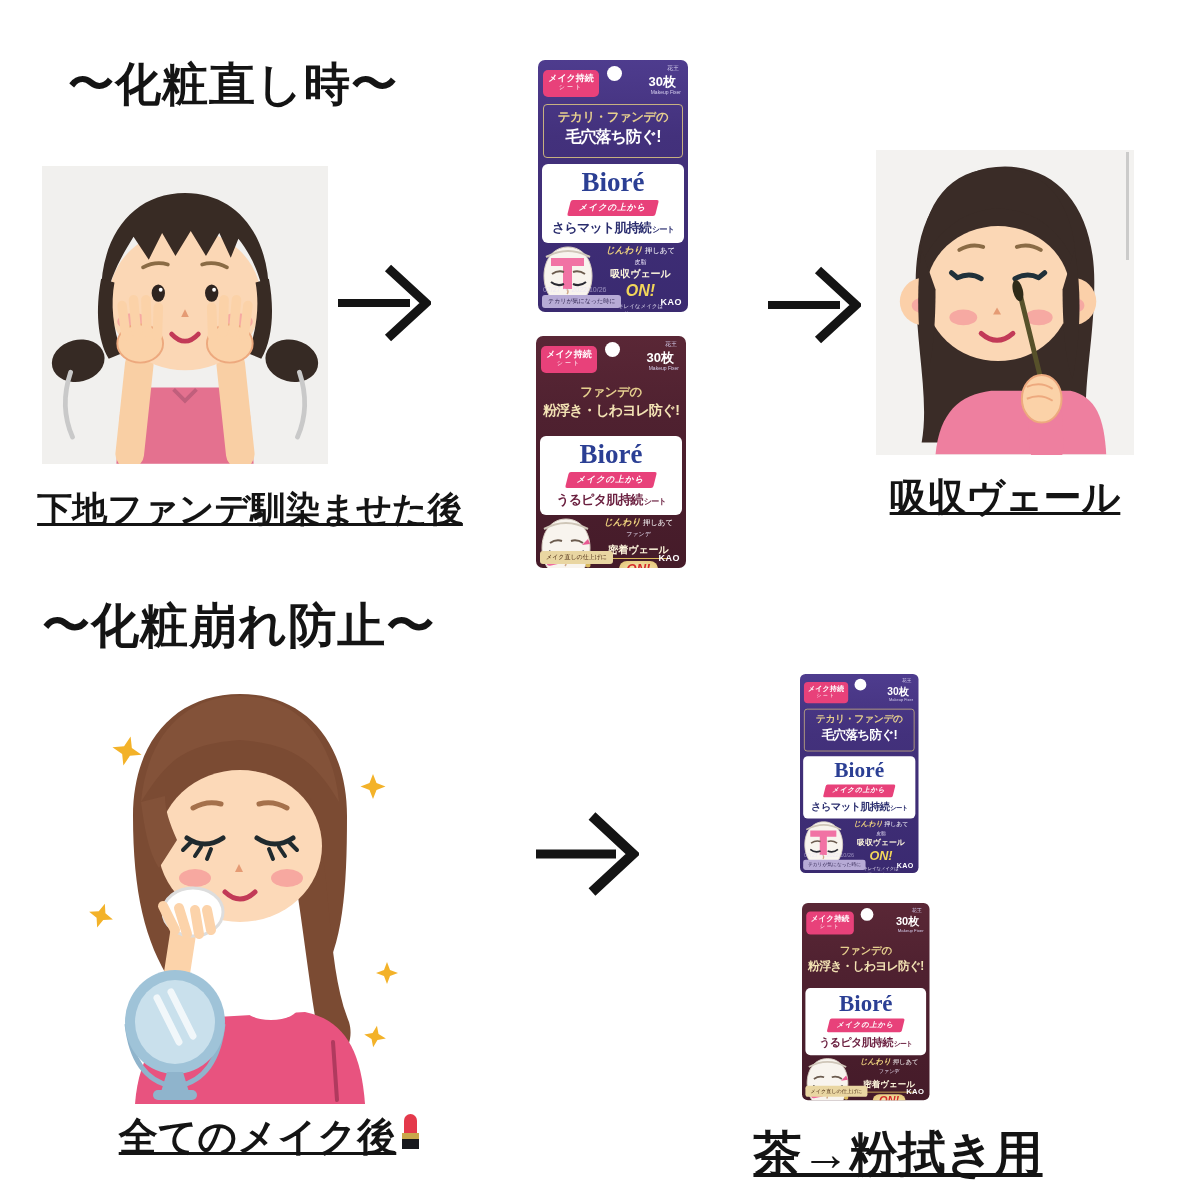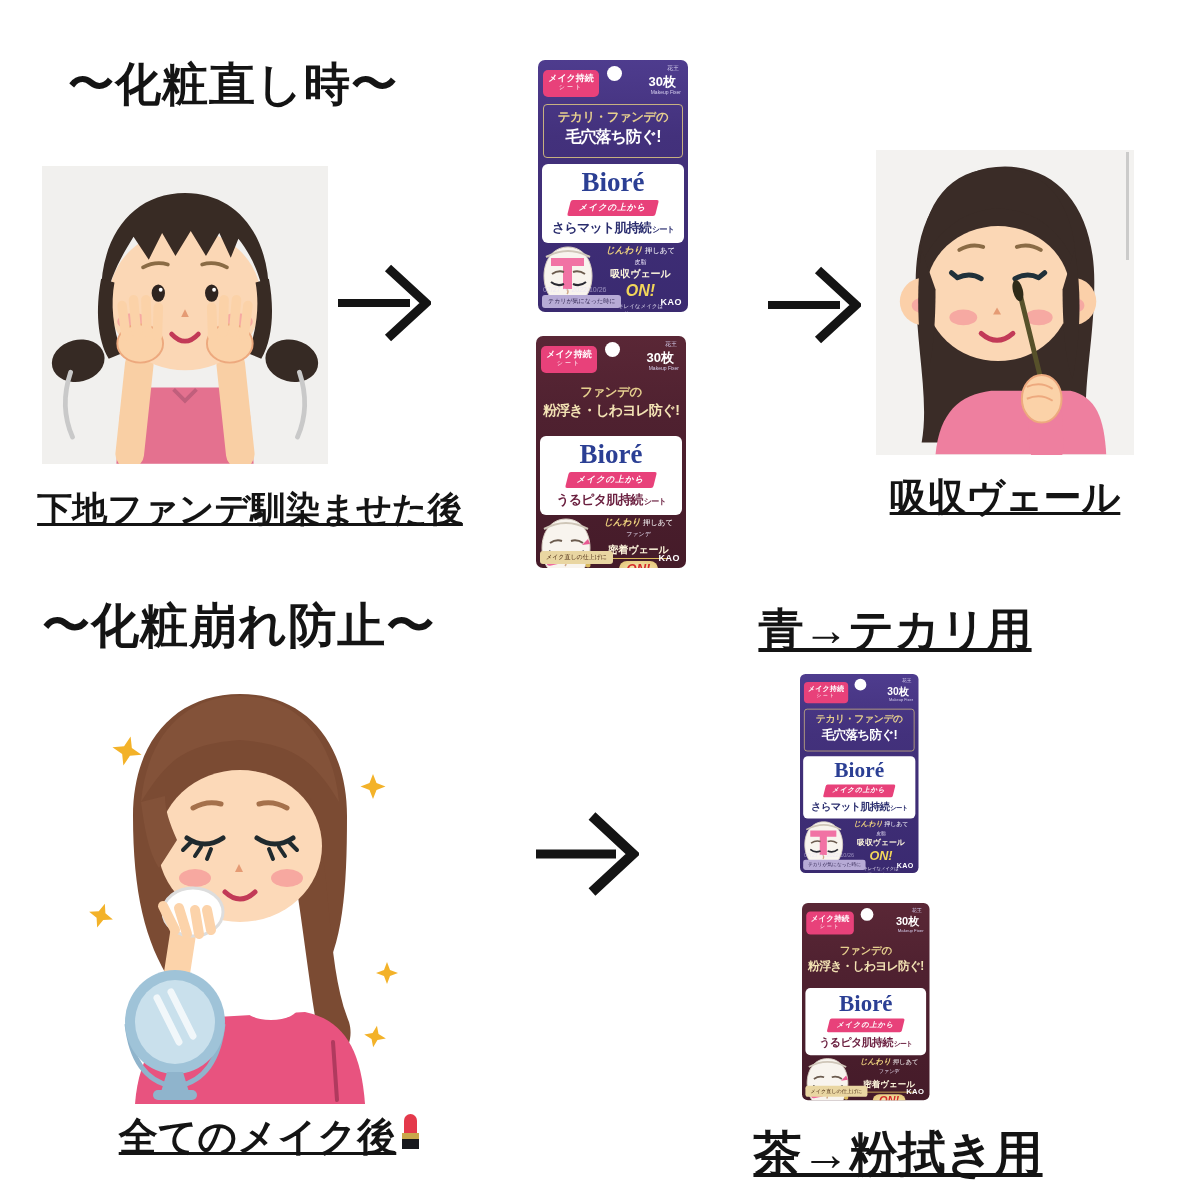--- a/index.html
+++ b/index.html
@@ -299,21 +299,20 @@
   </div>
   <div class="abs jp-serif caption t-center" style="left:60px;top:1110px;width:420px;font-size:39px;">
     <span>全てのメイク後</span><span class="lipstick" title="💄"><span class="tip"></span><span class="band"></span><span class="base"></span></span>
   </div>
 
   <svg class="arrow" style="left:534px;top:812px;" width="105" height="84" viewBox="0 0 105 84">
     <path d="M2,42 L82,42" stroke="#141414" stroke-width="9"></path>
     <path d="M58,4 L99,42 L58,80" fill="none" stroke="#141414" stroke-width="10"></path>
   </svg>
 
-  <div class="abs jp-serif caption t-center" style="left:725px;top:600px;width:340px;font-size:45px;">青→テカリ用</div>
 
   <div class="pkg pkg-purple" style="left:800px;top:674px;transform:scale(0.79);">
     <div class="pkg-top">
       <div class="pkg-badge">
         <span>メイク持続</span>
         <span class="sub">シート</span>
       </div>
       <div class="pkg-hole"></div>
       <div class="pkg-maker-sm">花王</div>
       <div class="pkg-count">30枚</div>

